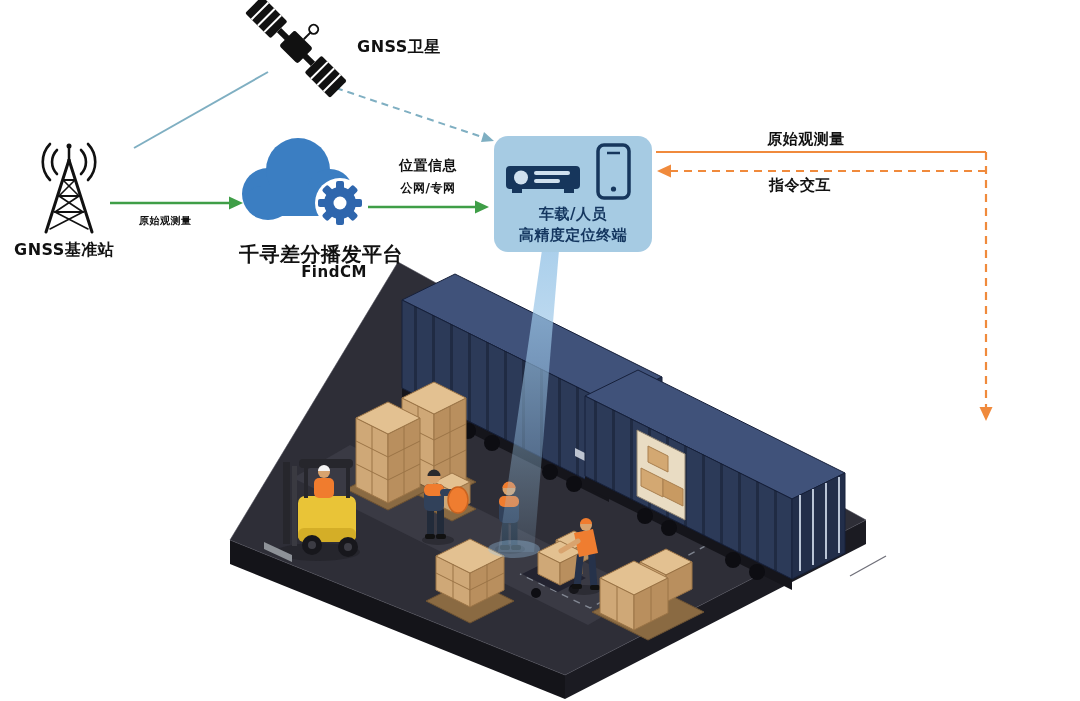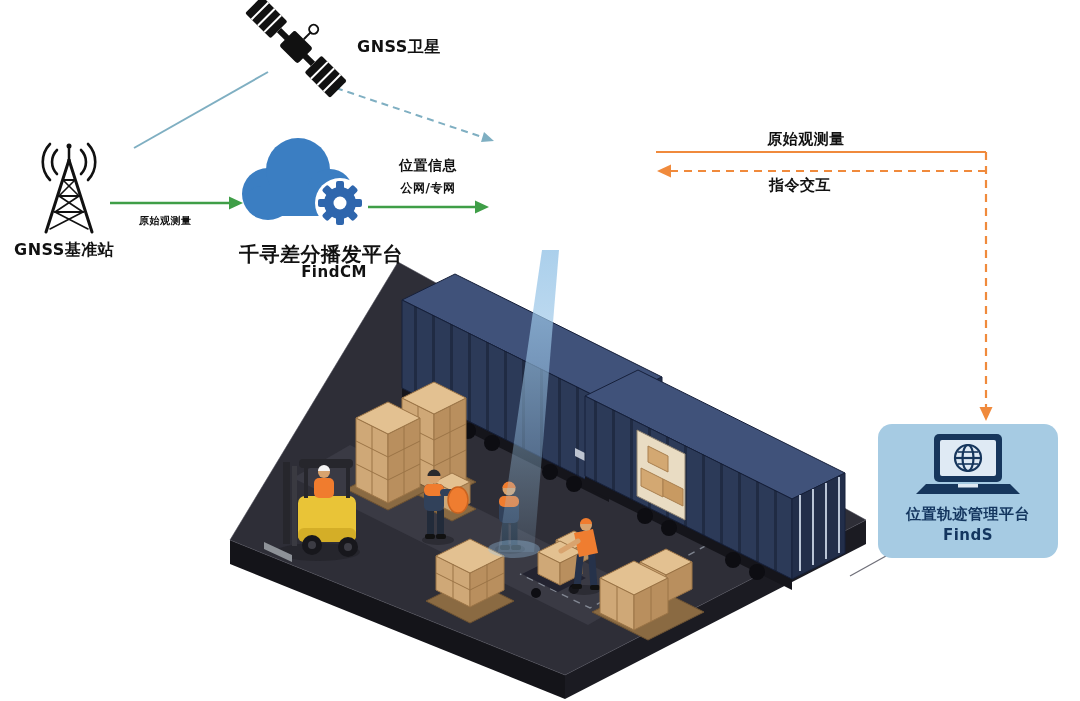--- a/index.html
+++ b/index.html
@@ -301,40 +301,40 @@
       <polygon points="634,595 668,578 668,613 634,630" fill="#b98f5e"></polygon>
       <line x1="617" y1="586" x2="617" y2="621"></line>
           <line x1="651" y1="586" x2="651" y2="621"></line>
     </g>
 
     <polygon points="542,250 559,250 534,552 498,552" fill="url(#beamGrad)"></polygon>
     <ellipse cx="514" cy="549" rx="26" ry="9" fill="#9cc7e8" opacity="0.35"></ellipse>
   </g>
 </svg>
 
-
-<div class="panel" style="left:878px;top:424px;width:180px;height:134px;">
-  <svg width="180" height="78" viewBox="0 0 180 78">
-    <g>
-      <rect x="56" y="8" width="68" height="48" rx="5" fill="#16365c"></rect>
-      <rect x="62" y="14" width="56" height="36" rx="2" fill="#dfeaf4"></rect>
-      <g stroke="#16365c" fill="none" stroke-width="2.2">
-        <circle cx="90" cy="32" r="13"></circle>
-        <ellipse cx="90" cy="32" rx="5.5" ry="13"></ellipse>
-        <line x1="77.5" y1="32" x2="102.5" y2="32"></line>
-        <line x1="79.6" y1="26" x2="100.4" y2="26" stroke-width="1.6"></line>
-        <line x1="79.6" y1="38" x2="100.4" y2="38" stroke-width="1.6"></line>
-      </g>
-      <polygon points="48,58 132,58 142,68 38,68" fill="#16365c"></polygon>
-      <rect x="80" y="58" width="20" height="3.5" fill="#dfeaf4"></rect>
+<div class="panel" style="left:494px;top:136px;width:158px;height:116px;">
+  <svg width="158" height="66" viewBox="0 0 158 66">
+    <g>
+      <rect x="12" y="28" width="74" height="23" rx="4" fill="#16365c"></rect>
+      <circle cx="27" cy="39.5" r="7" fill="#cfe0ee"></circle>
+      <rect x="40" y="33" width="36" height="4" rx="2" fill="#cfe0ee"></rect>
+      <rect x="40" y="41" width="26" height="4" rx="2" fill="#cfe0ee"></rect>
+      <rect x="18" y="51" width="10" height="4" fill="#16365c"></rect>
+      <rect x="70" y="51" width="10" height="4" fill="#16365c"></rect>
+    </g>
+    <g>
+      <rect x="104" y="7" width="31" height="53" rx="6" fill="none" stroke="#16365c" stroke-width="3.5"></rect>
+      <line x1="113" y1="15" x2="126" y2="15" stroke="#16365c" stroke-width="2.5"></line>
+      <circle cx="119.5" cy="51" r="2.6" fill="#16365c"></circle>
     </g>
   </svg>
-  <div class="pline">位置轨迹管理平台</div>
-  <div class="pline">FindS</div>
+  <div class="pline">车载/人员</div>
+  <div class="pline">高精度定位终端</div>
 </div>
+
 
 <div class="lbl" style="left:357px;top:37px;font-size:16px;">GNSS卫星</div>
 <div class="lbl" style="left:14px;top:240px;font-size:16px;">GNSS基准站</div>
 <div class="lbl center" style="left:299px;top:241px;font-size:20px;margin-left:22px;">千寻差分播发平台</div>
 <div class="lbl center" style="left:299px;top:263px;font-size:15px;margin-left:35px;">FindCM</div>
 <div class="lbl" style="left:139px;top:181px;font-size:10px;font-weight:600;margin-top:33px;">原始观测量</div>
 <div class="lbl center" style="left:428px;top:157px;font-size:14px;">位置信息</div>
 <div class="lbl center" style="left:428px;top:180px;font-size:12px;">公网/专网</div>
 <div class="lbl center" style="left:806px;top:130px;font-size:15px;">原始观测量</div>
 <div class="lbl center" style="left:800px;top:176px;font-size:15px;">指令交互</div>

